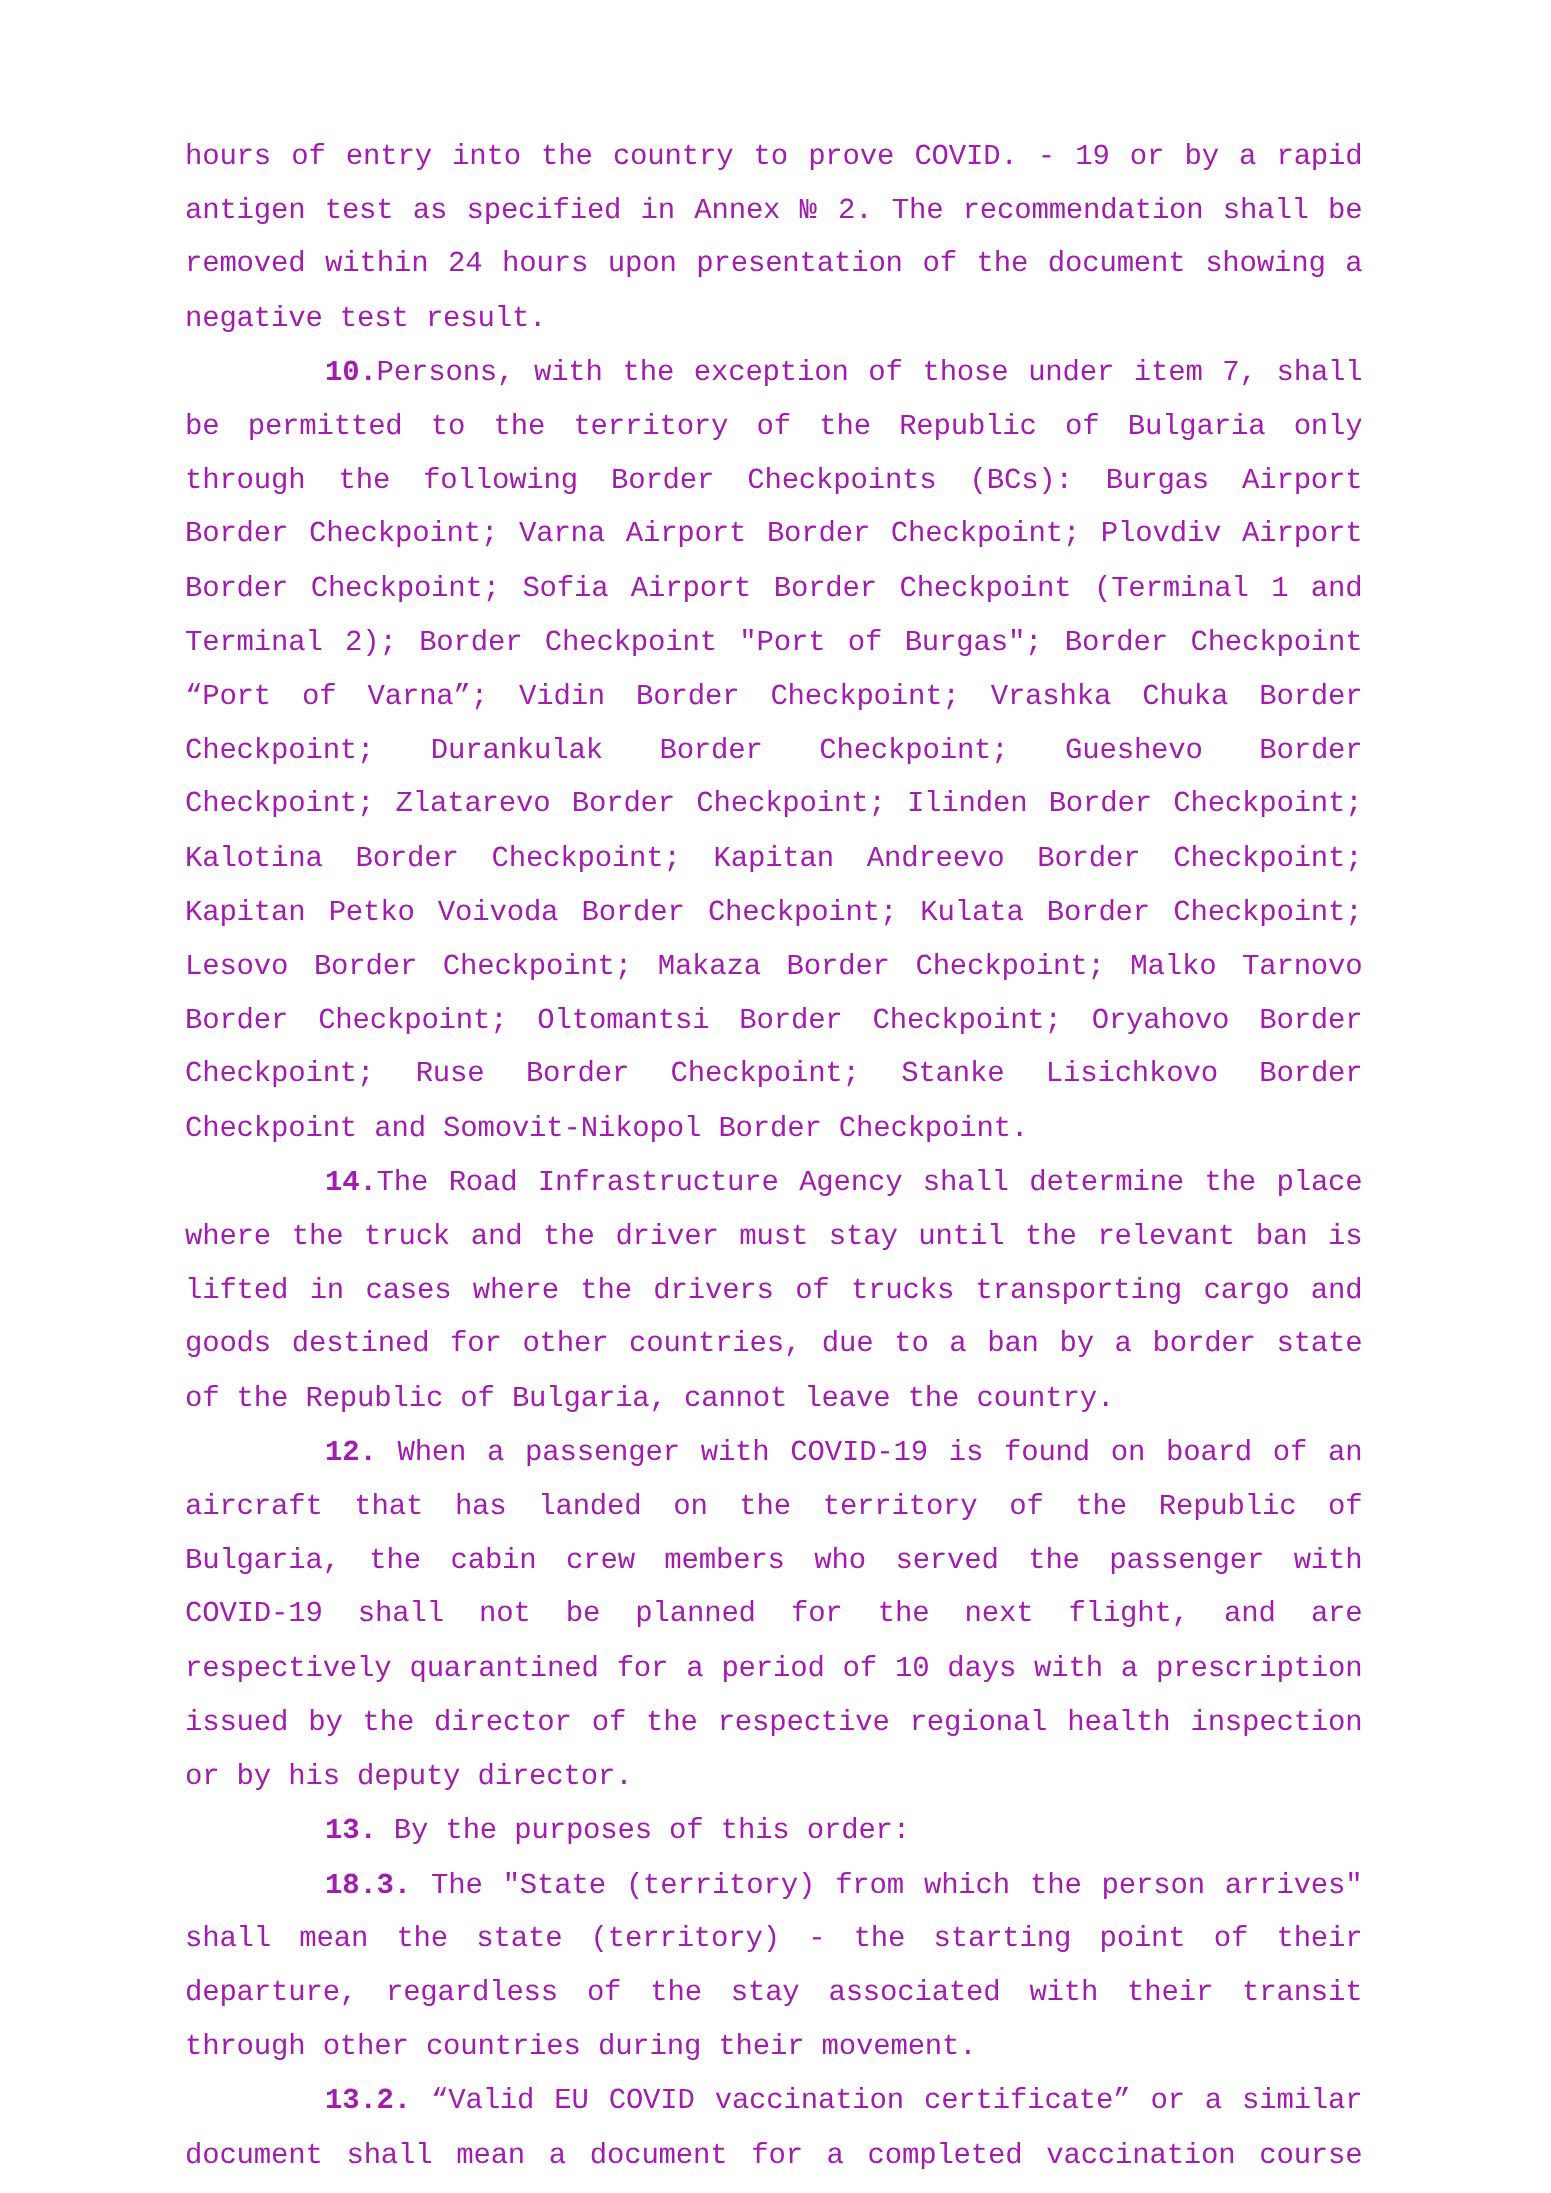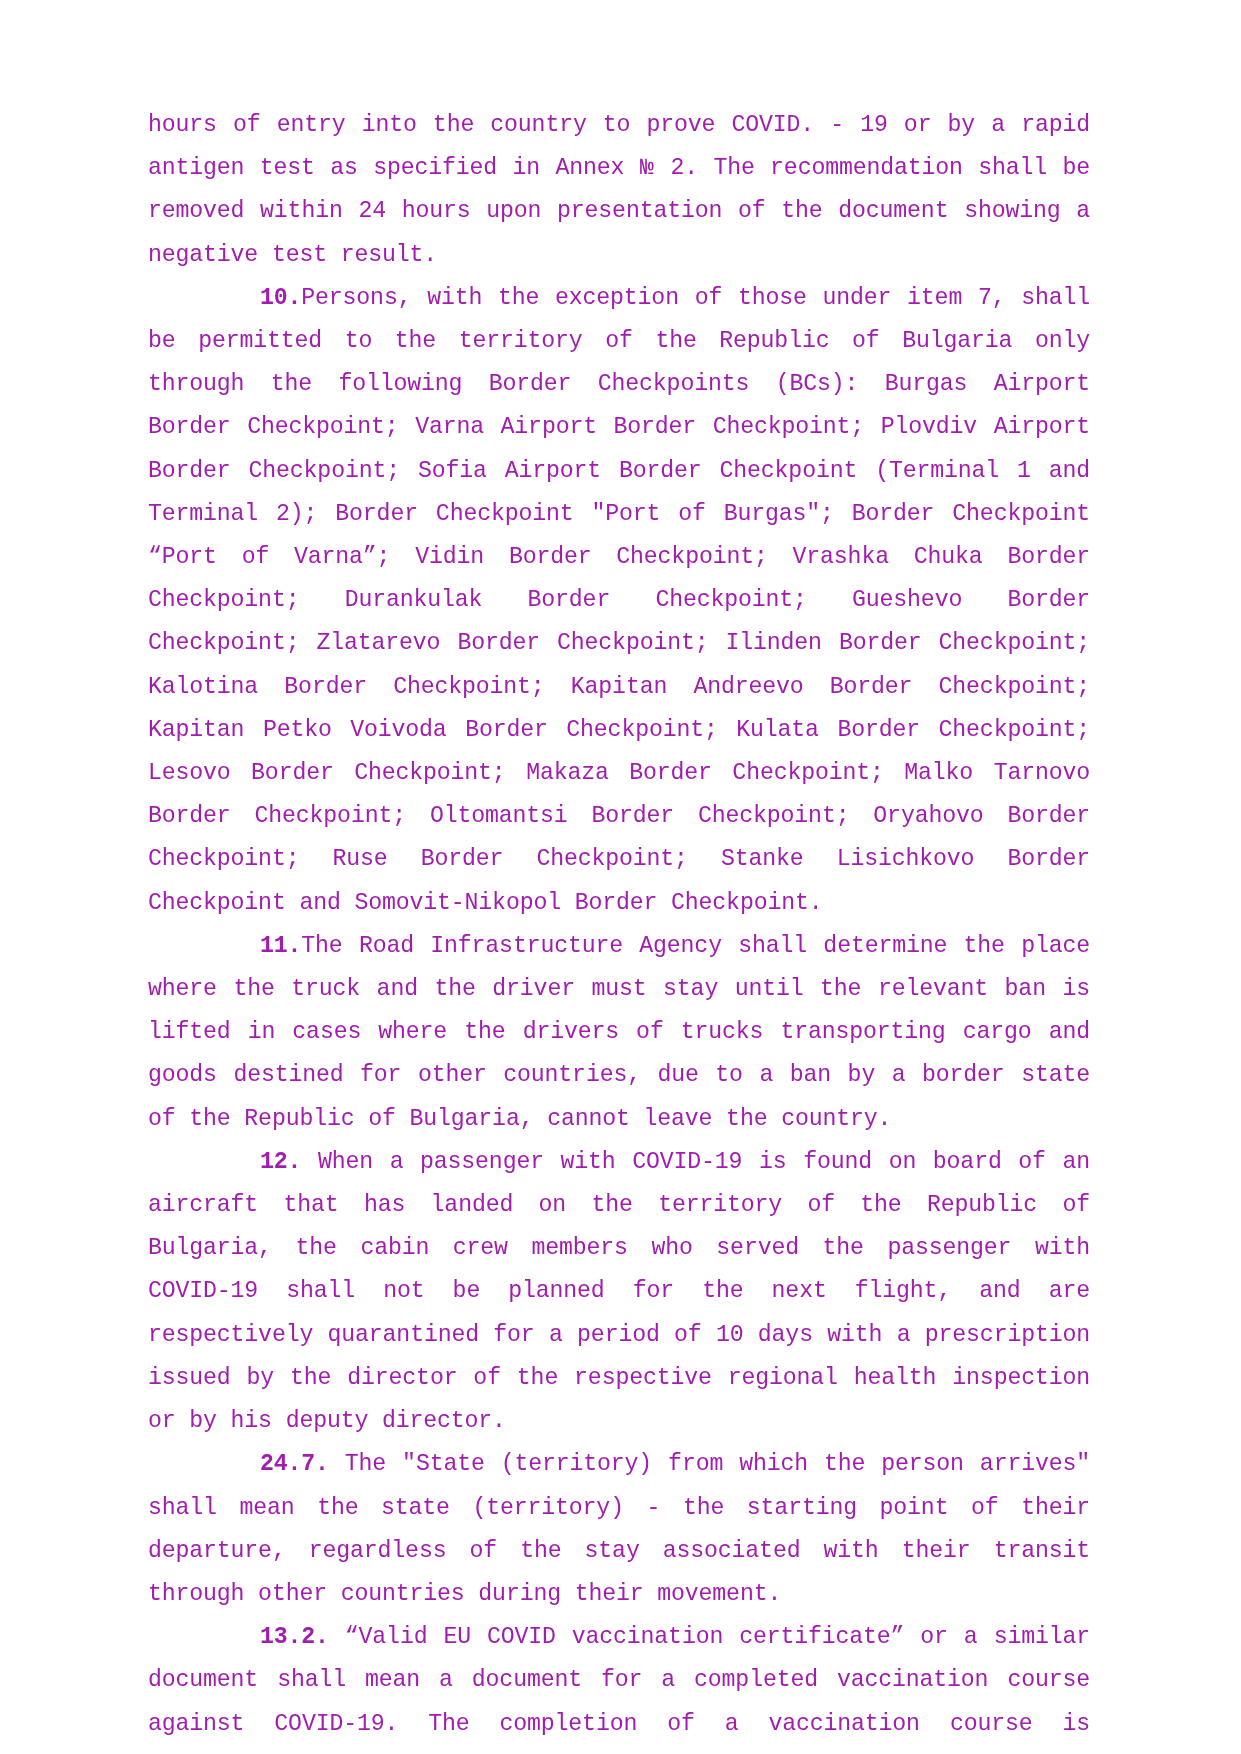--- a/index.html
+++ b/index.html
@@ -23,24 +23,27 @@
 <body>
 
 <div class="page">
   <p class="para">
     <span>hours of entry into the country to prove COVID. - 19 or by a rapid antigen test as specified in Annex № 2. The recommendation shall be removed within 24 hours upon presentation of the document showing a negative test result.</span>
   </p>
   <p class="para indent">
     <span class="num">10.</span><span>Persons, with the exception of those under item 7, shall be permitted to the territory of the Republic of Bulgaria only through the following Border Checkpoints (BCs): Burgas Airport Border Checkpoint; Varna Airport Border Checkpoint; Plovdiv Airport Border Checkpoint; Sofia Airport Border Checkpoint (Terminal 1 and Terminal 2); Border Checkpoint "Port of Burgas"; Border Checkpoint “Port of Varna”; Vidin Border Checkpoint; Vrashka Chuka Border Checkpoint; Durankulak Border Checkpoint; Gueshevo Border Checkpoint; Zlatarevo Border Checkpoint; Ilinden Border Checkpoint; Kalotina Border Checkpoint; Kapitan Andreevo Border Checkpoint; Kapitan Petko Voivoda Border Checkpoint; Kulata Border Checkpoint; Lesovo Border Checkpoint; Makaza Border Checkpoint; Malko Tarnovo Border Checkpoint; Oltomantsi Border Checkpoint; Oryahovo Border Checkpoint; Ruse Border Checkpoint; Stanke Lisichkovo Border Checkpoint and Somovit-Nikopol Border Checkpoint.</span>
   </p>
   <p class="para indent">
-    <span class="num">11.</span><span>The Road Infrastructure Agency shall determine the place where the truck and the driver must stay until the relevant ban is lifted in cases where the drivers of trucks transporting cargo and goods destined for other countries, due to a ban by a border state of the Republic of Bulgaria, cannot leave the country.</span>
+    <span class="num">14.</span><span>The Road Infrastructure Agency shall determine the place where the truck and the driver must stay until the relevant ban is lifted in cases where the drivers of trucks transporting cargo and goods destined for other countries, due to a ban by a border state of the Republic of Bulgaria, cannot leave the country.</span>
   </p>
   <p class="para indent">
     <span class="num">12.</span><span> When a passenger with COVID-19 is found on board of an aircraft that has landed on the territory of the Republic of Bulgaria, the cabin crew members who served the passenger with COVID-19 shall not be planned for the next flight, and are respectively quarantined for a period of 10 days with a prescription issued by the director of the respective regional health inspection or by his deputy director.</span>
   </p>
   <p class="para indent">
-    <span class="num">24.7.</span><span> The "State (territory) from which the person arrives" shall mean the state (territory) - the starting point of their departure, regardless of the stay associated with their transit through other countries during their movement.</span>
+    <span class="num">13.</span><span> By the purposes of this order:</span>
+  </p>
+  <p class="para indent">
+    <span class="num">18.3.</span><span> The "State (territory) from which the person arrives" shall mean the state (territory) - the starting point of their departure, regardless of the stay associated with their transit through other countries during their movement.</span>
   </p>
   <p class="para indent">
     <span class="num">13.2.</span><span> “Valid EU COVID vaccination certificate” or a similar document shall mean a document for a completed vaccination course against COVID-19. The completion of a vaccination course is considered to be the administration of an appropriate number of doses of a vaccine against COVID-19 listed in Annex № 3 and the expiry of a 14-day period from the date of administration of the last dose. The combination of one dose of Vaxzevria/AZD1222 with one dose of Comirnaty/BNT162b2 (Pfizer-BioNTech Covid-19 vaccine) is also considered to be a completed vaccination course. The document must contain the names of the person written in Latin, according to the identity document with which he is traveling, date of birth, date on which the last received dose of COVID-19 vaccine was given, serial number of the dose, and the total</span>
   </p>
 </div>
 
 </body></html>

